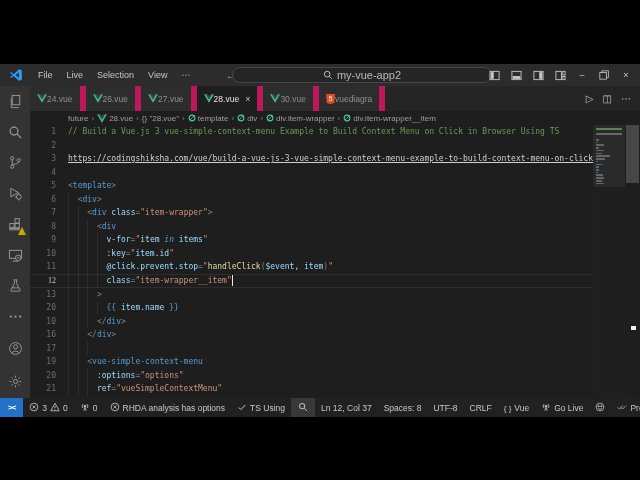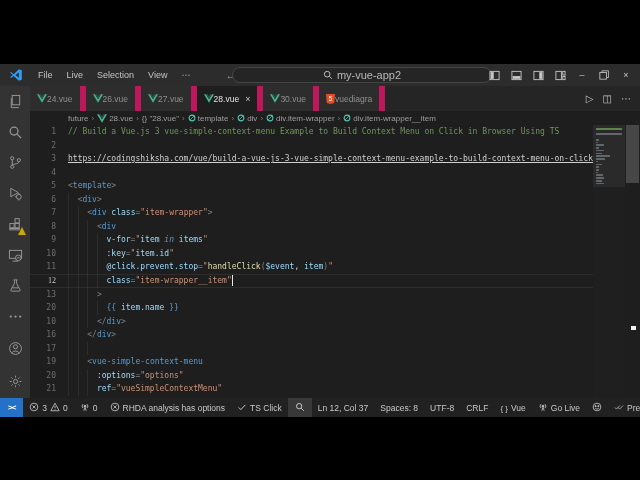--- a/index.html
+++ b/index.html
@@ -399,21 +399,21 @@
             <span><svg class="sb-svg" viewBox="0 0 12 12">
                 <circle cx="6" cy="6" r="4.6" fill="none" stroke="#c8c8c8"></circle>
                 <path d="M4.2 4.2l3.6 3.6M7.8 4.2l-3.6 3.6" stroke="#c8c8c8"></path>
               </svg></span>
             <span>RHDA analysis has options</span>
           </div>
           <div class="sb-item">
             <span><svg class="sb-svg" viewBox="0 0 12 12" fill="none" stroke="#c8c8c8" stroke-width="1.2">
                 <path d="M2 6.5l2.6 2.6L10 3.5"></path>
               </svg></span>
-            <span>TS Click</span>
+            <span>TS Using</span>
           </div>
         </div>
       <div id="sb-right">
           <div class="sb-item" id="sb-search">
             <span><svg class="sb-svg" viewBox="0 0 12 12" fill="none" stroke="#c8c8c8" stroke-width="1.2">
                 <circle cx="5" cy="5" r="3.2"></circle>
                 <line x1="7.5" y1="7.5" x2="10.5" y2="10.5"></line>
               </svg></span>
           </div>
           <div class="sb-item">

